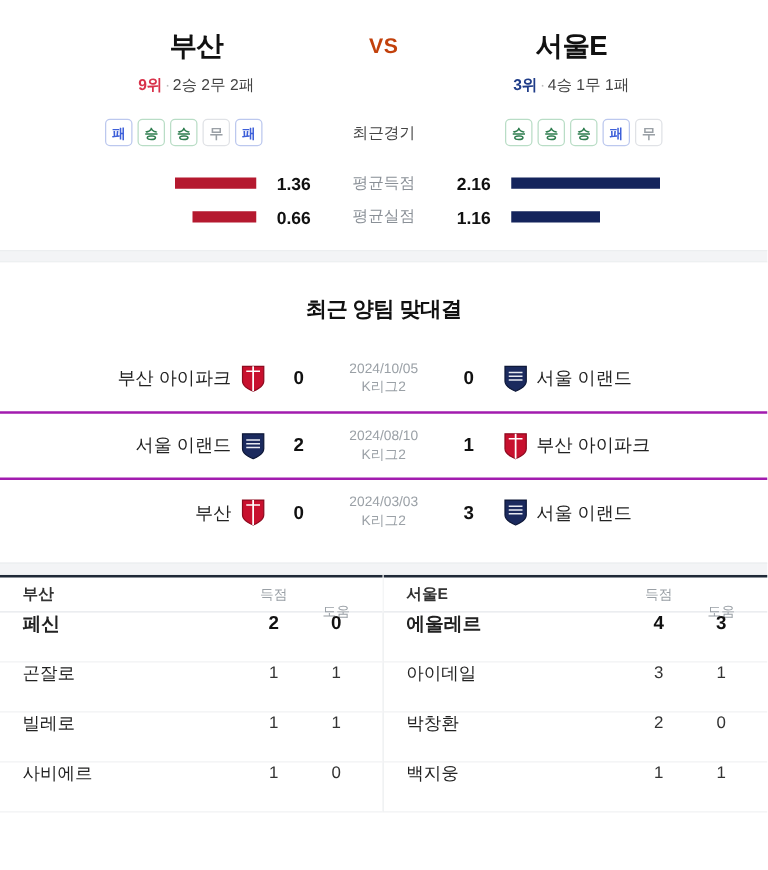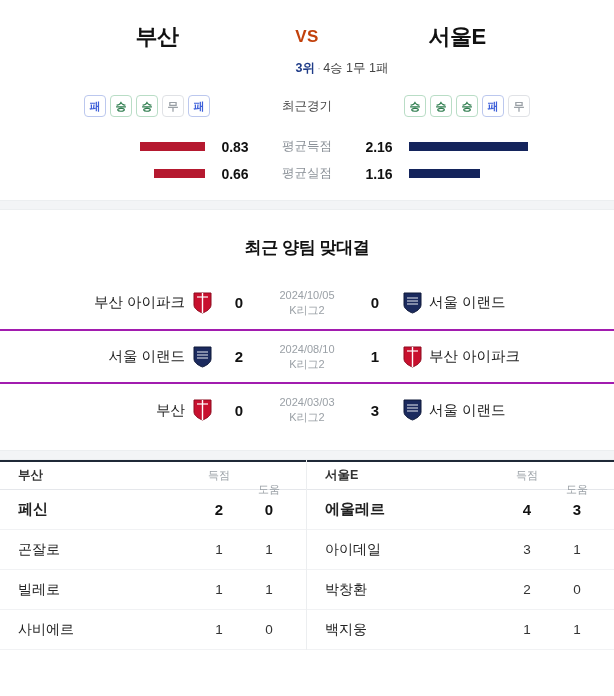--- a/index.html
+++ b/index.html
@@ -143,21 +143,21 @@
     flex: 1;
     padding-left: 18px;
     font-size: 12.5px;
     font-weight: bold;
     color: #333;
   }
   .tp-h { width: 54px; text-align: center; font-size: 11px; color: #9aa0a6; }
   .tp-h.last { padding-right: 14px; width: 60px; margin-top: 28px; }
   .tp-row {
     display: flex;
-    align-items: center;
+    align-items: flex-start;
     height: 40px;
     border-bottom: 1px solid #f1f2f4;
   }
   .tp-row .tp-player {
     flex: 1;
     padding-left: 18px;
     font-size: 14px;
     color: #222;
   }
   .tp-row.top .tp-player { font-weight: bold; font-size: 15px; }
@@ -170,20 +170,23 @@
 
 <div class="section">
 
   <div class="vs-head">
     <div class="team-name">부산</div>
     <div class="vs-label">VS</div>
     <div class="team-name">서울E</div>
   </div>
 
   <div class="rank-row">
+    <div class="rank-cell">
+      <span class="rank-red">9위</span><span class="sep-dot">·</span><span>2승 2무 2패</span>
+    </div>
     <div class="rank-gap"></div>
     <div class="rank-cell">
       <span class="rank-blue">3위</span><span class="sep-dot">·</span><span>4승 1무 1패</span>
     </div>
   </div>
 
   <div class="form-row">
     <div class="form-group">
       <span class="chip l">패</span>
       <span class="chip w">승</span>
@@ -198,21 +201,21 @@
       <span class="chip w">승</span>
       <span class="chip l">패</span>
       <span class="chip d">무</span>
     </div>
   </div>
 
   <div class="stat-row">
     <div class="bar-left">
         <div class="bar-fill-left" id="bar-h0" style="width: 38%;"></div>
       </div>
-    <div class="stat-val">0.83</div>
+    <div class="stat-val">1.36</div>
     <div class="stat-name">평균득점</div>
     <div class="stat-val">2.16</div>
     <div class="bar-right">
         <div class="bar-fill-right" id="bar-a0" style="width: 70%;"></div>
       </div>
   </div>
 
   <div class="stat-row" style="padding-bottom:18px;">
     <div class="bar-left">
         <div class="bar-fill-left" id="bar-h1" style="width: 30%;"></div>

